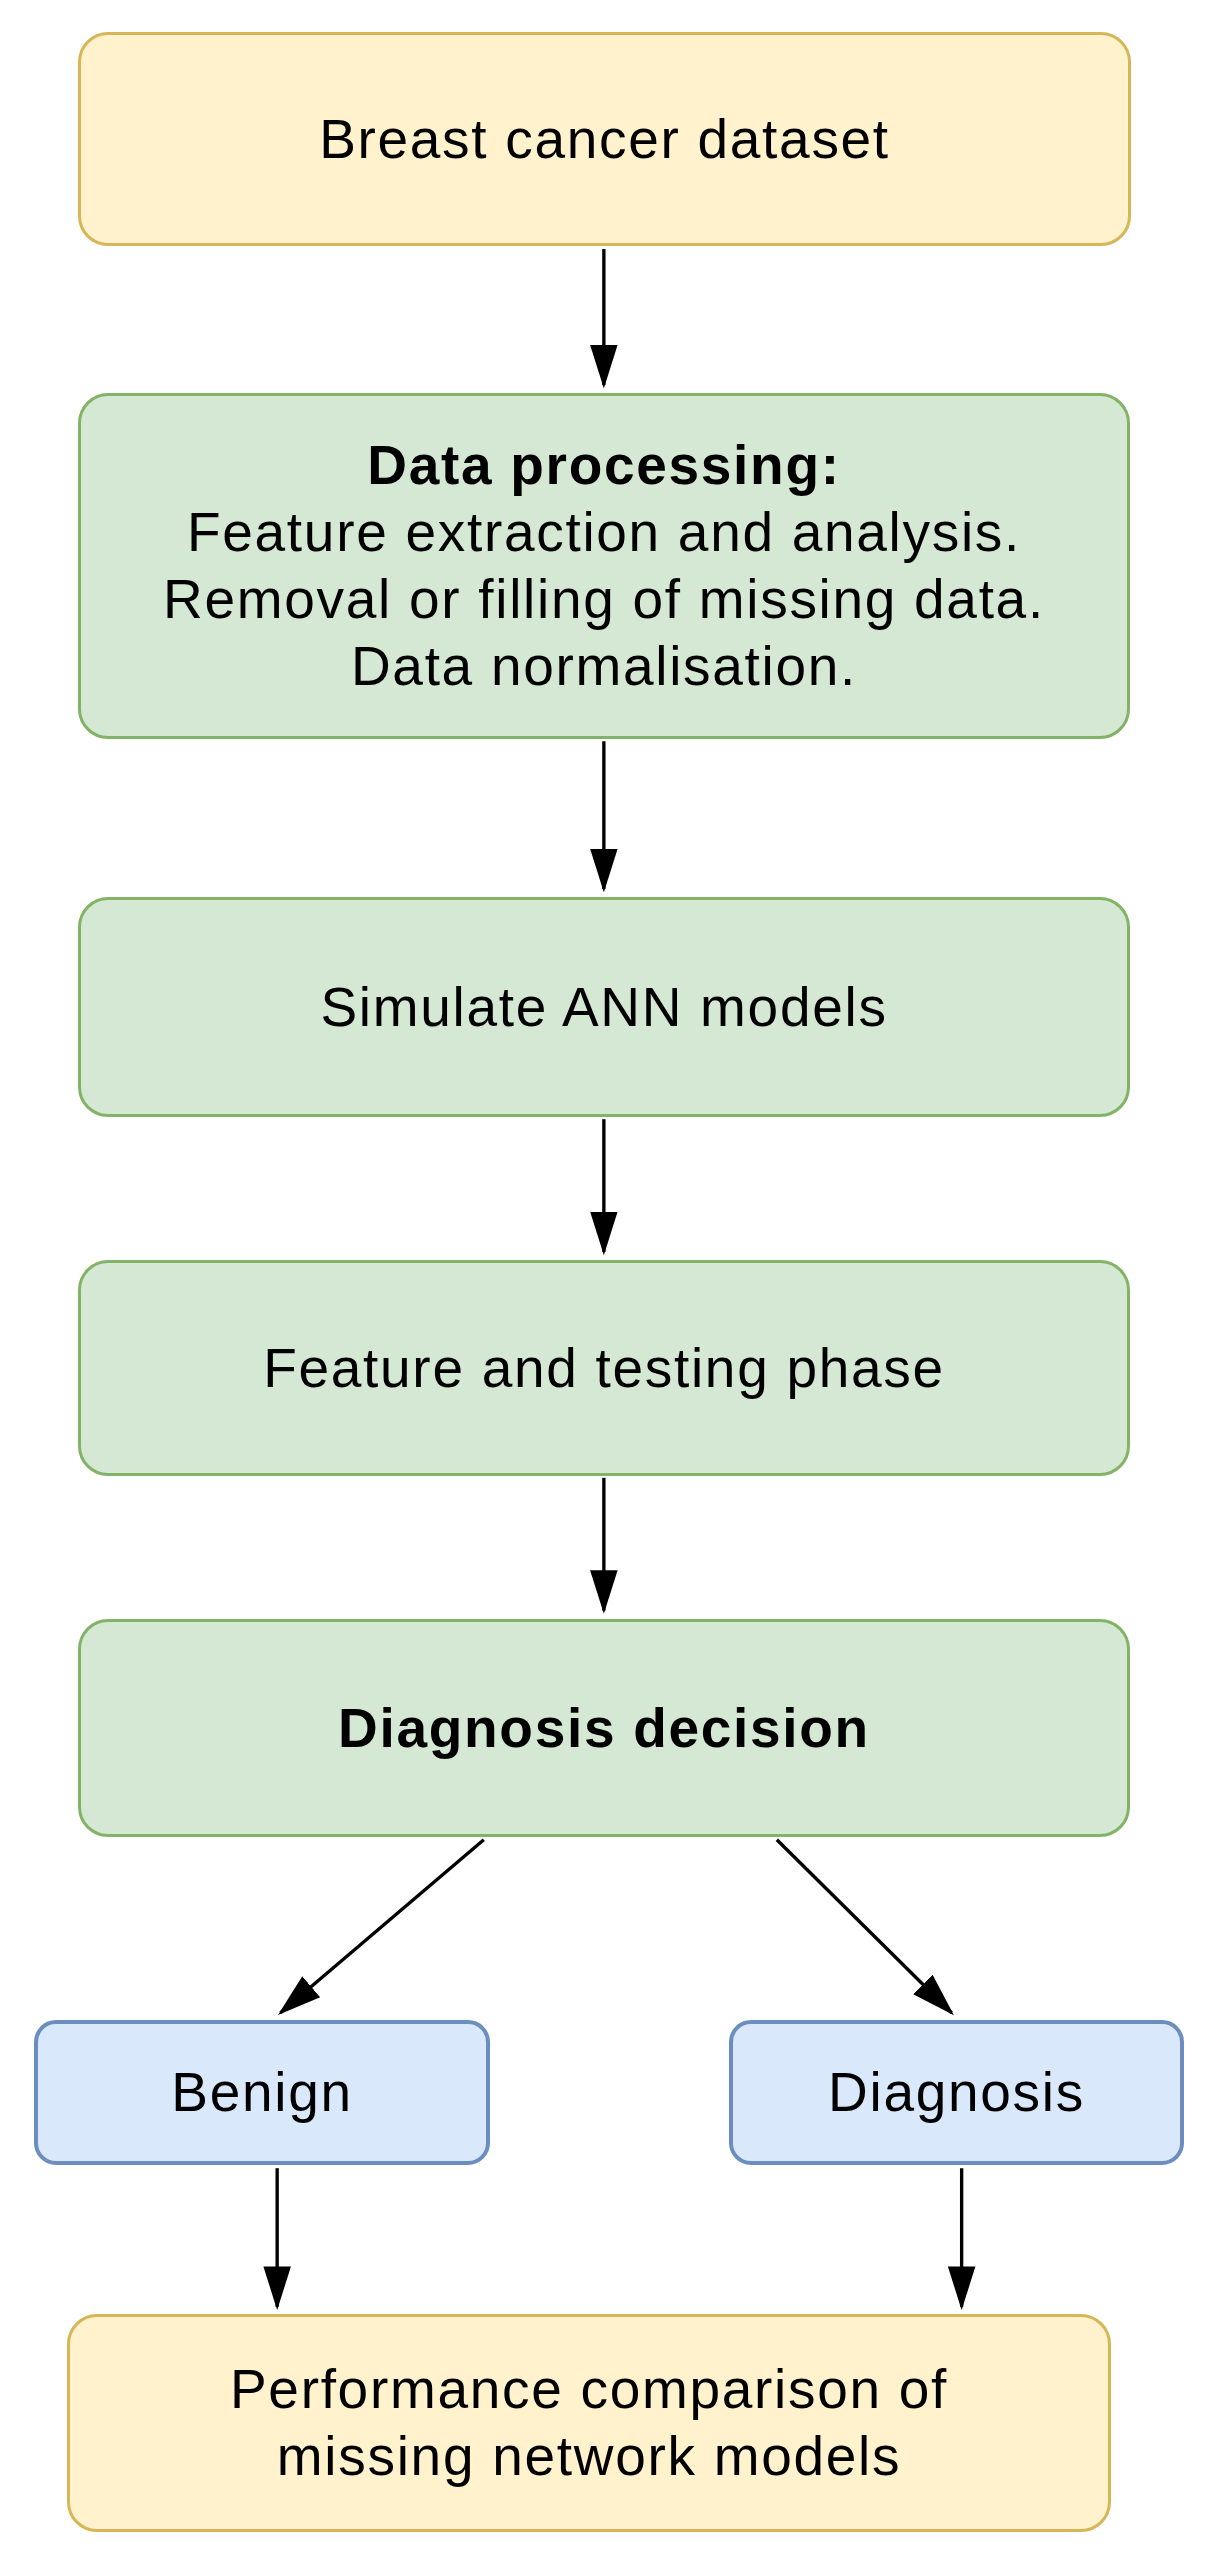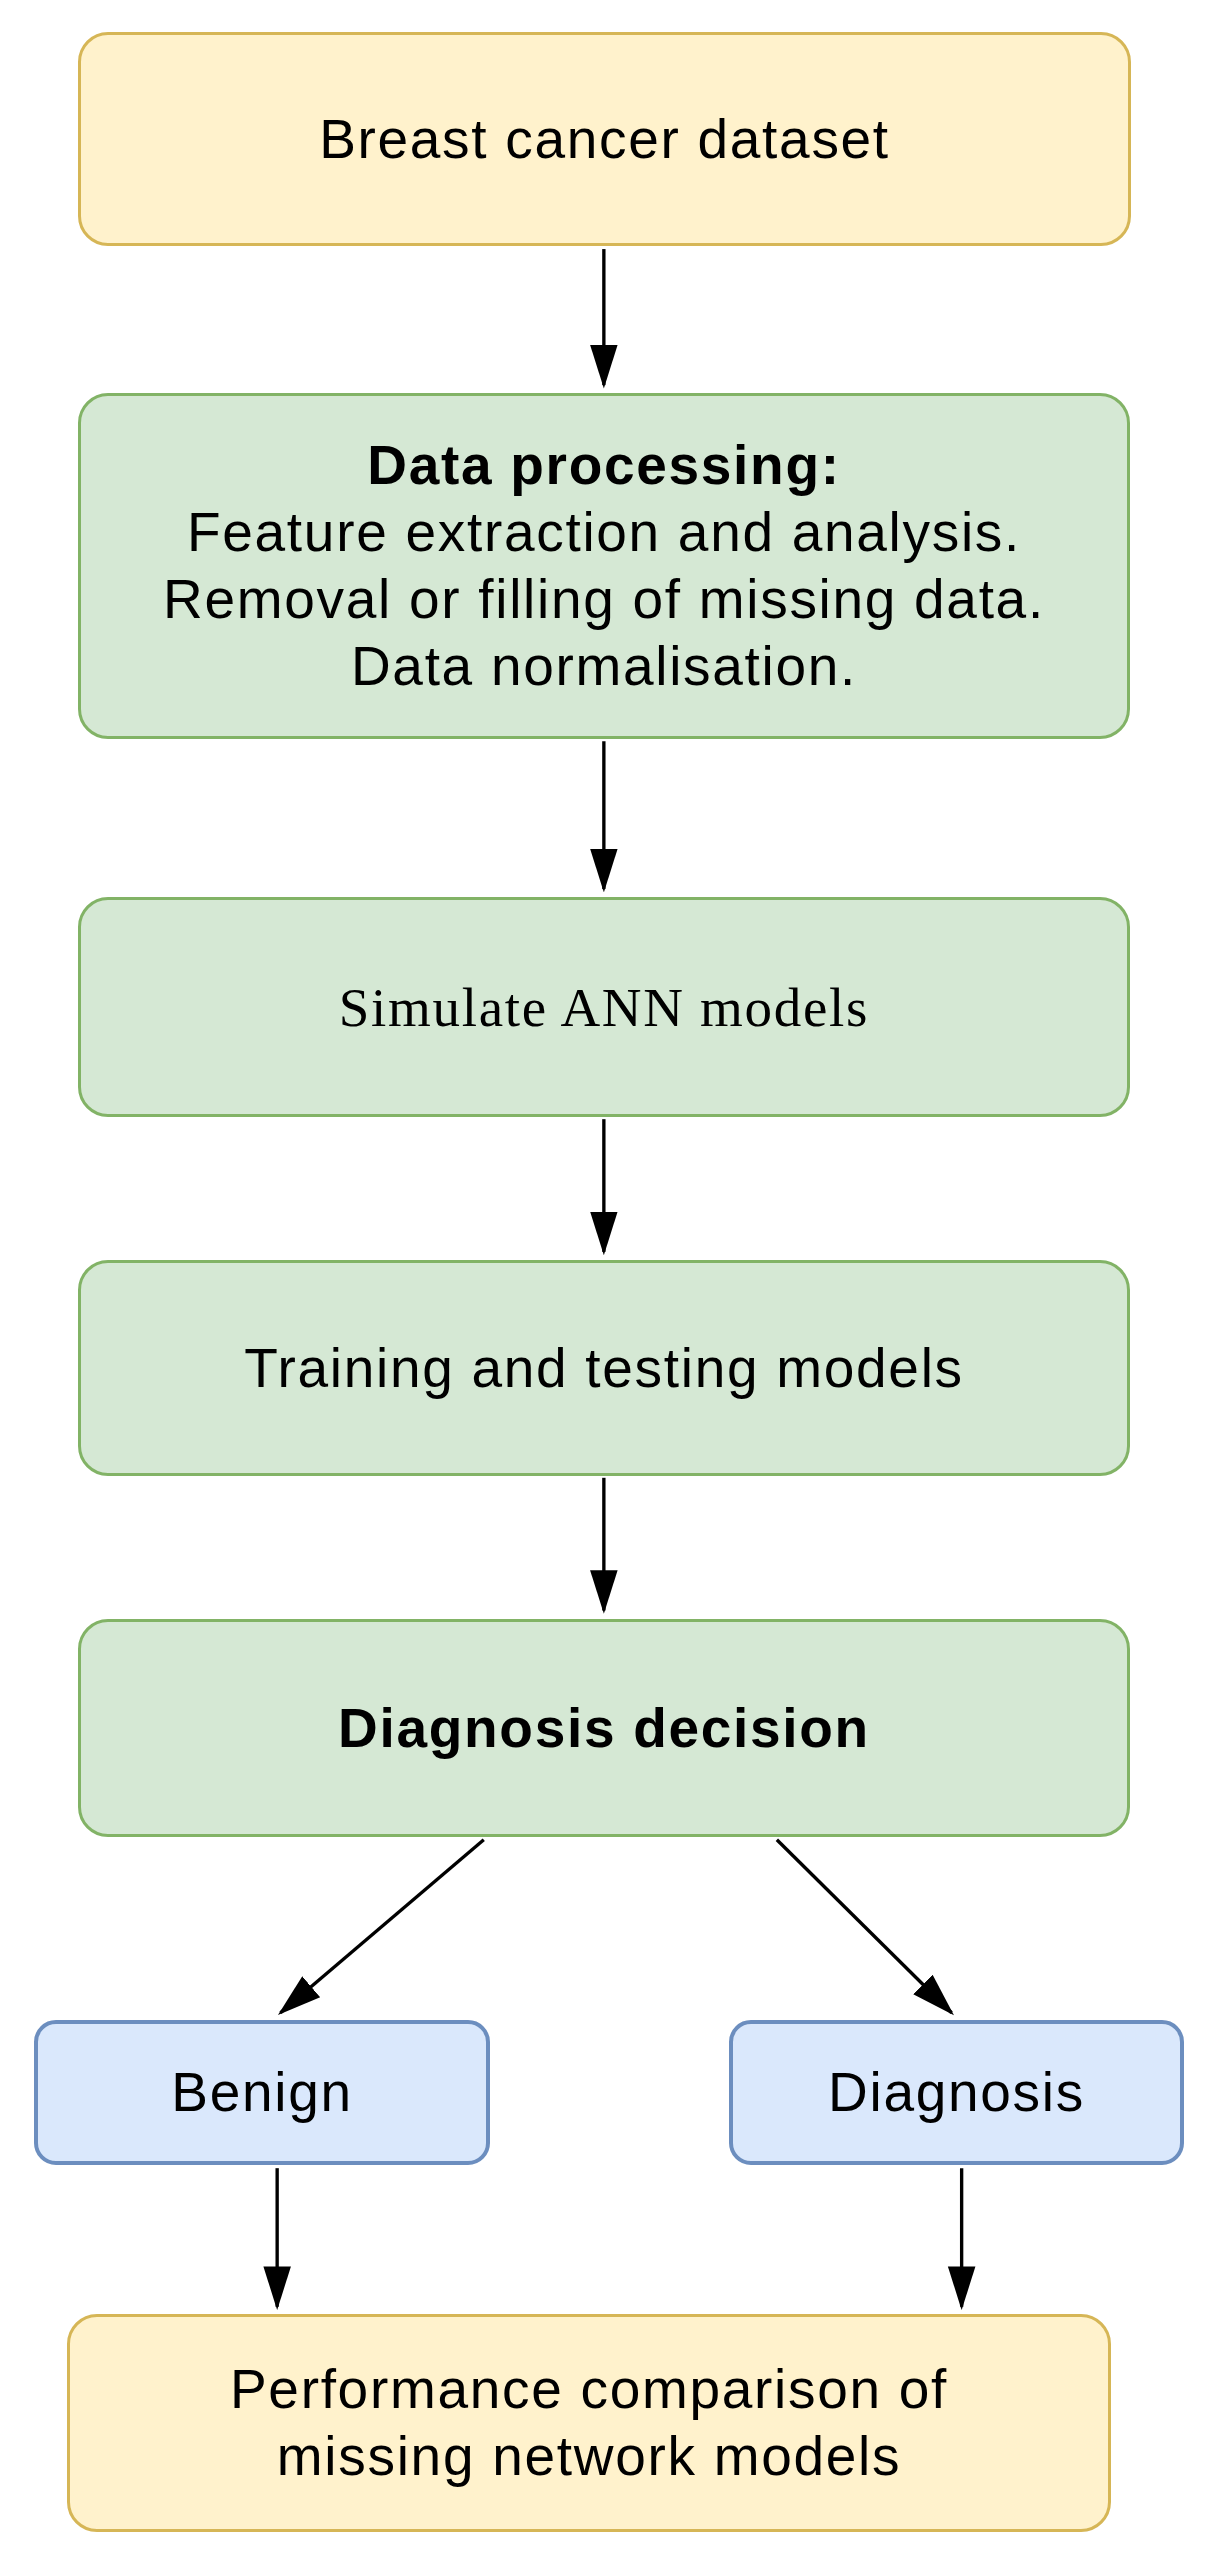--- a/index.html
+++ b/index.html
@@ -51,21 +51,21 @@
     background: #dae8fc;
     border: 4.2px solid #6c8ebf;
     border-radius: 22px;
   }
   .heading-bold {
     font-weight: bold;
   }
   
   #n-dataset     { left: 78px;  top: 32px;   width: 1053px; height: 214px; }
   #n-processing  { left: 78px;  top: 393px;  width: 1052px; height: 346px; }
-  #n-simulate    { left: 78px;  top: 897px; width: 1052px; height: 220px; font-family: Liberation Serif, serif; }
+  #n-simulate    { left: 78px;  top: 897px; width: 1052px; height: 220px; }
   #n-training    { left: 78px;  top: 1260px; width: 1052px; height: 216px; }
   #n-diagnosis   { left: 78px;  top: 1619px; width: 1052px; height: 218px; font-weight: bold; }
   #n-benign      { left: 34px;  top: 2020px; width: 456px;  height: 145px; }
   #n-malignant   { left: 729px; top: 2020px; width: 455px;  height: 145px; }
   #n-performance { left: 67px;  top: 2314px; width: 1044px; height: 218px; }
 </style>
 </head>
 <body>
 
 <div class="canvas">
@@ -95,21 +95,21 @@
 
   <div id="n-dataset" class="node node-yellow">
     <span>Breast cancer dataset</span>
   </div>
 
   <div id="n-simulate" class="node node-green">
     <span>Simulate ANN models</span>
   </div>
 
   <div id="n-training" class="node node-green">
-    <span>Training and testing models</span>
+    <span>Feature and testing phase</span>
   </div>
 
   <div id="n-diagnosis" class="node node-green">
     <span>Diagnosis decision</span>
   </div>
 
   <div id="n-benign" class="node node-blue">
     <span>Benign</span>
   </div>
 

